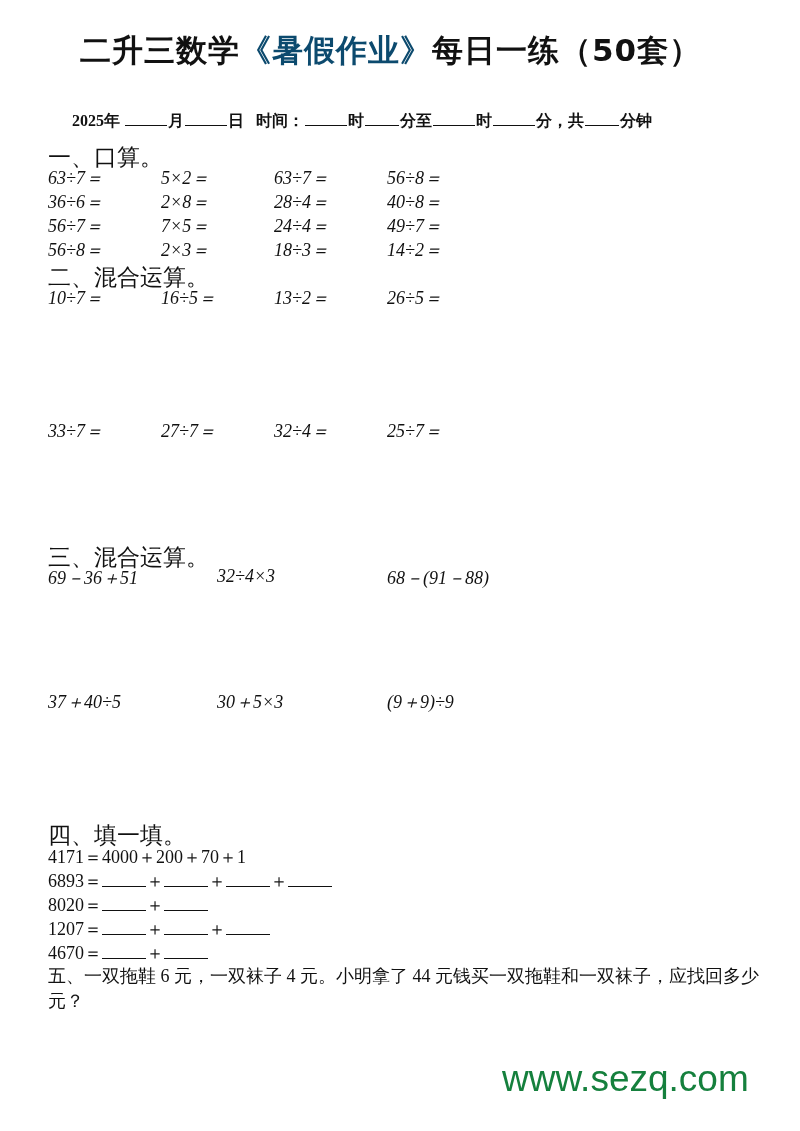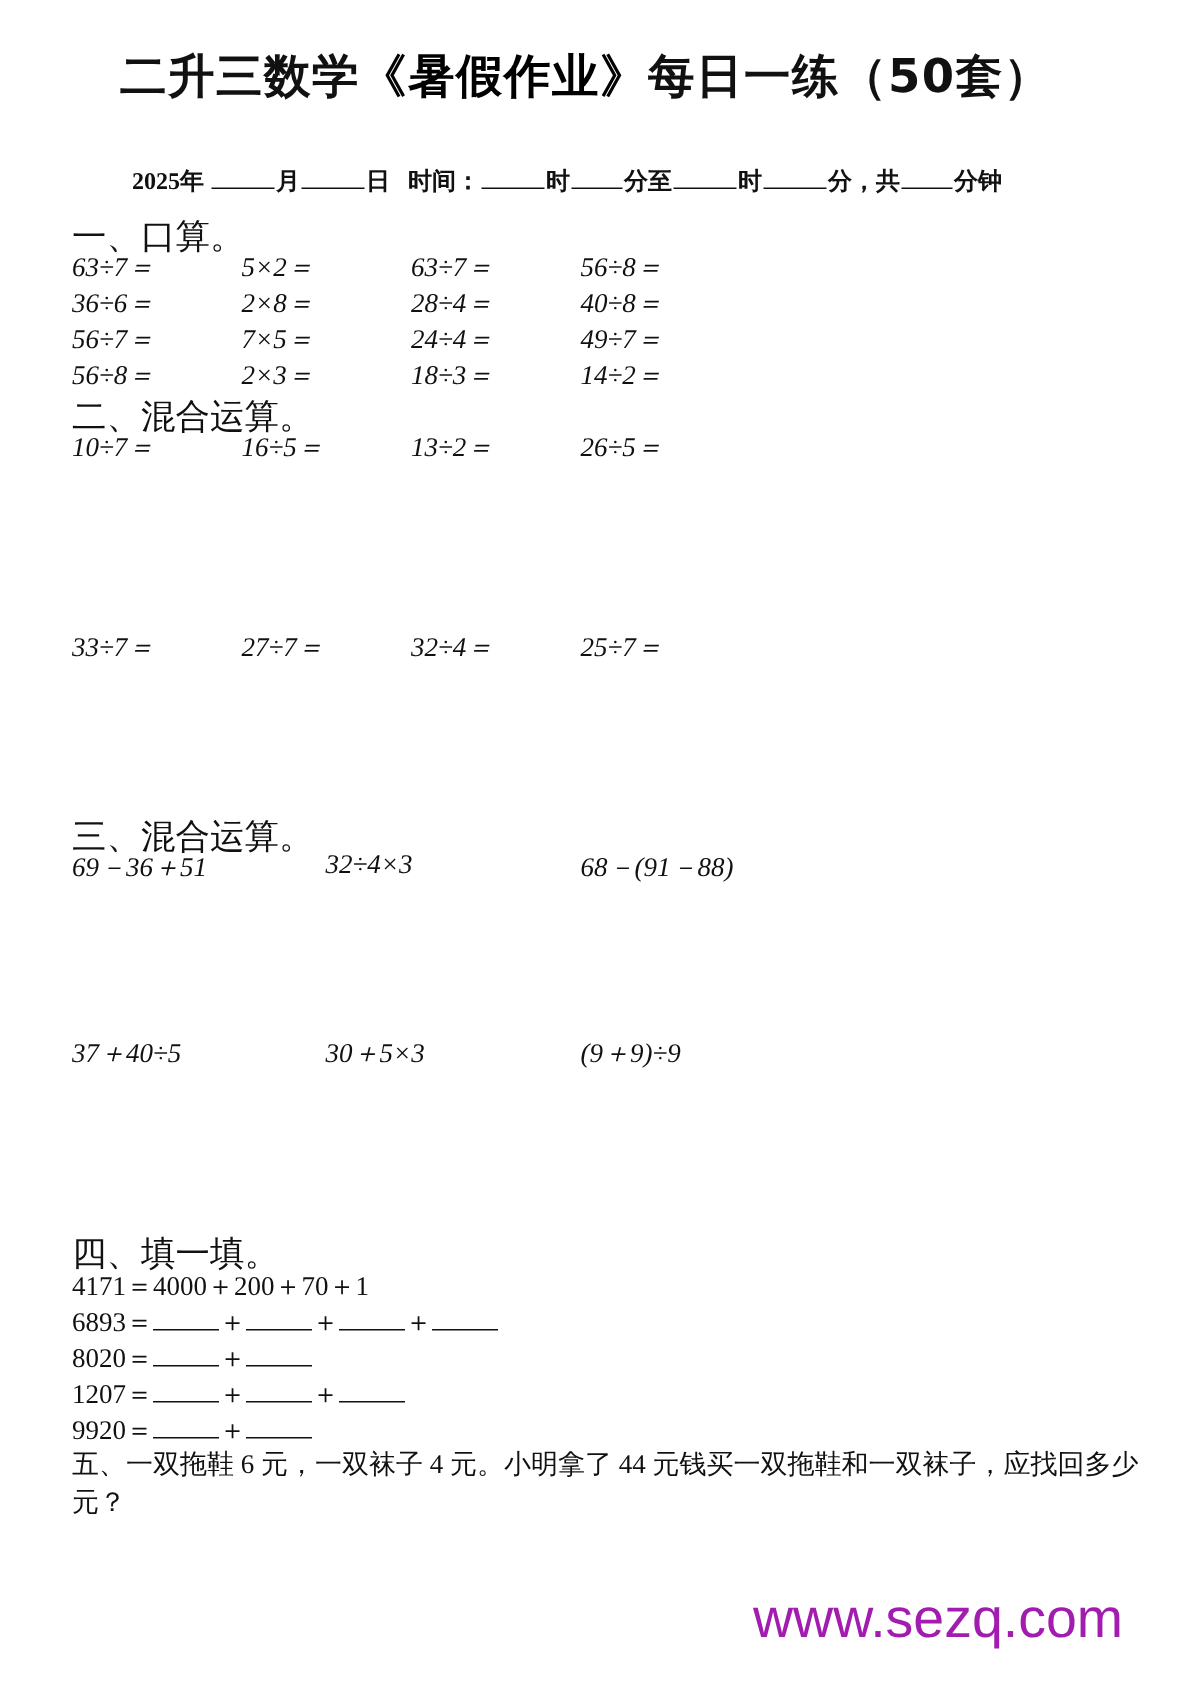--- a/index.html
+++ b/index.html
@@ -1,30 +1,30 @@
 <!DOCTYPE html>
 <html><head>
 <meta charset="utf-8">
 <style>
   html, body { margin:0; padding:0; background:#ffffff; }
   body { width:800px; height:1131px; position:relative; overflow:hidden;
          font-family:"Liberation Serif","DejaVu Serif",serif; color:#111; }
   .title { position:absolute; left:80px; top:30px; font-size:31px; font-weight:bold;
            font-family:"DejaVu Sans","Liberation Sans",sans-serif; letter-spacing:1px; white-space:nowrap; }
-  .title .red { color:#000000; }
-  .dateline { position:absolute; left:88px; top:111px; font-size:16px; font-weight:bold; white-space:nowrap; }
+  .title .red { color:#0c4a6e; }
+  .dateline { position:absolute; left:72px; top:111px; font-size:16px; font-weight:bold; white-space:nowrap; }
   .blank { display:inline-block; border-bottom:1.5px solid #111; height:14px; vertical-align:baseline; margin:0 1px; }
   .b5 { width:42px; } .b3 { width:34px; }
   .sec { position:absolute; left:48px; font-size:23px; white-space:nowrap; }
   .row { position:absolute; left:48px; font-size:18px; height:24px; white-space:nowrap; }
   .row span { position:absolute; top:0;font-style:italic; }
   .fill { position:absolute; left:48px; font-size:18px; white-space:nowrap; }
   .ub { display:inline-block; width:44px; border-bottom:1.3px solid #111; height:15px; vertical-align:baseline; }
   .q5 { position:absolute; left:48px; top:964px; width:720px; font-size:18px; line-height:25px; }
-  .watermark { position:absolute; left:502px; top:1058px; font-size:37px; color:#a21caf;
+  .watermark { position:absolute; left:502px; top:1058px; font-size:37px; color:#15803d;
                font-family:"Liberation Sans","DejaVu Sans",sans-serif; }
 </style>
 </head>
 <body>
 
 <div class="title">
   <span>二升三数学</span><span class="red">《暑假作业》</span><span>每日一练（50套）</span>
 </div>
 
 <div class="dateline">
@@ -90,18 +90,18 @@
 <div class="fill" style="top:869px">
   <span>6893＝</span><span class="ub"></span><span>＋</span><span class="ub"></span><span>＋</span><span class="ub"></span><span>＋</span><span class="ub"></span>
 </div>
 <div class="fill" style="top:893px">
   <span>8020＝</span><span class="ub"></span><span>＋</span><span class="ub"></span>
 </div>
 <div class="fill" style="top:917px">
   <span>1207＝</span><span class="ub"></span><span>＋</span><span class="ub"></span><span>＋</span><span class="ub"></span>
 </div>
 <div class="fill" style="top:941px">
-  <span>9920＝</span><span class="ub"></span><span>＋</span><span class="ub"></span>
+  <span>4670＝</span><span class="ub"></span><span>＋</span><span class="ub"></span>
 </div>
 
 <div class="q5">五、一双拖鞋 6 元，一双袜子 4 元。小明拿了 44 元钱买一双拖鞋和一双袜子，应找回多少元？</div>
 
 <div class="watermark">www.sezq.com</div>
 
 </body></html>

